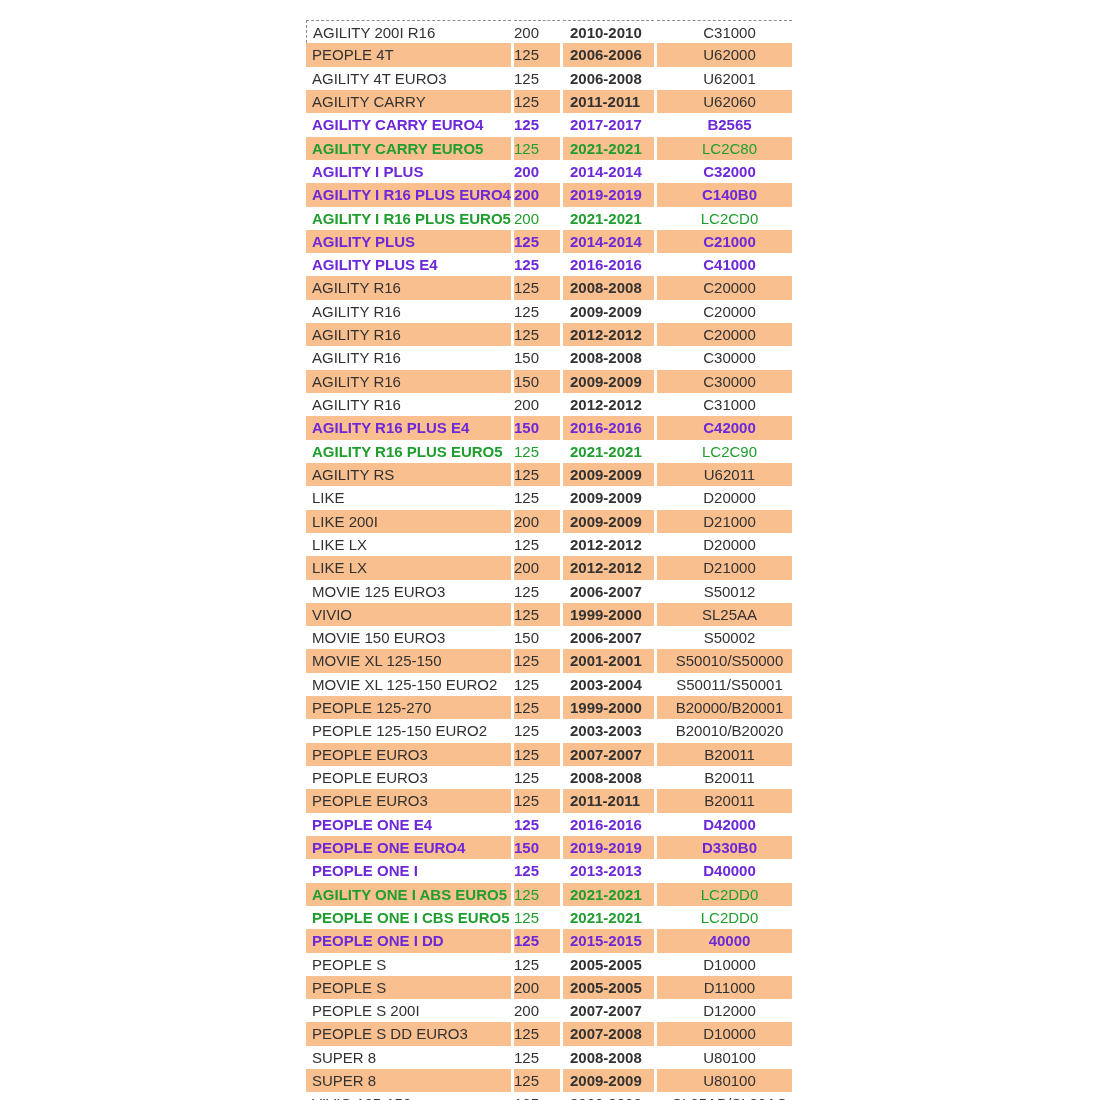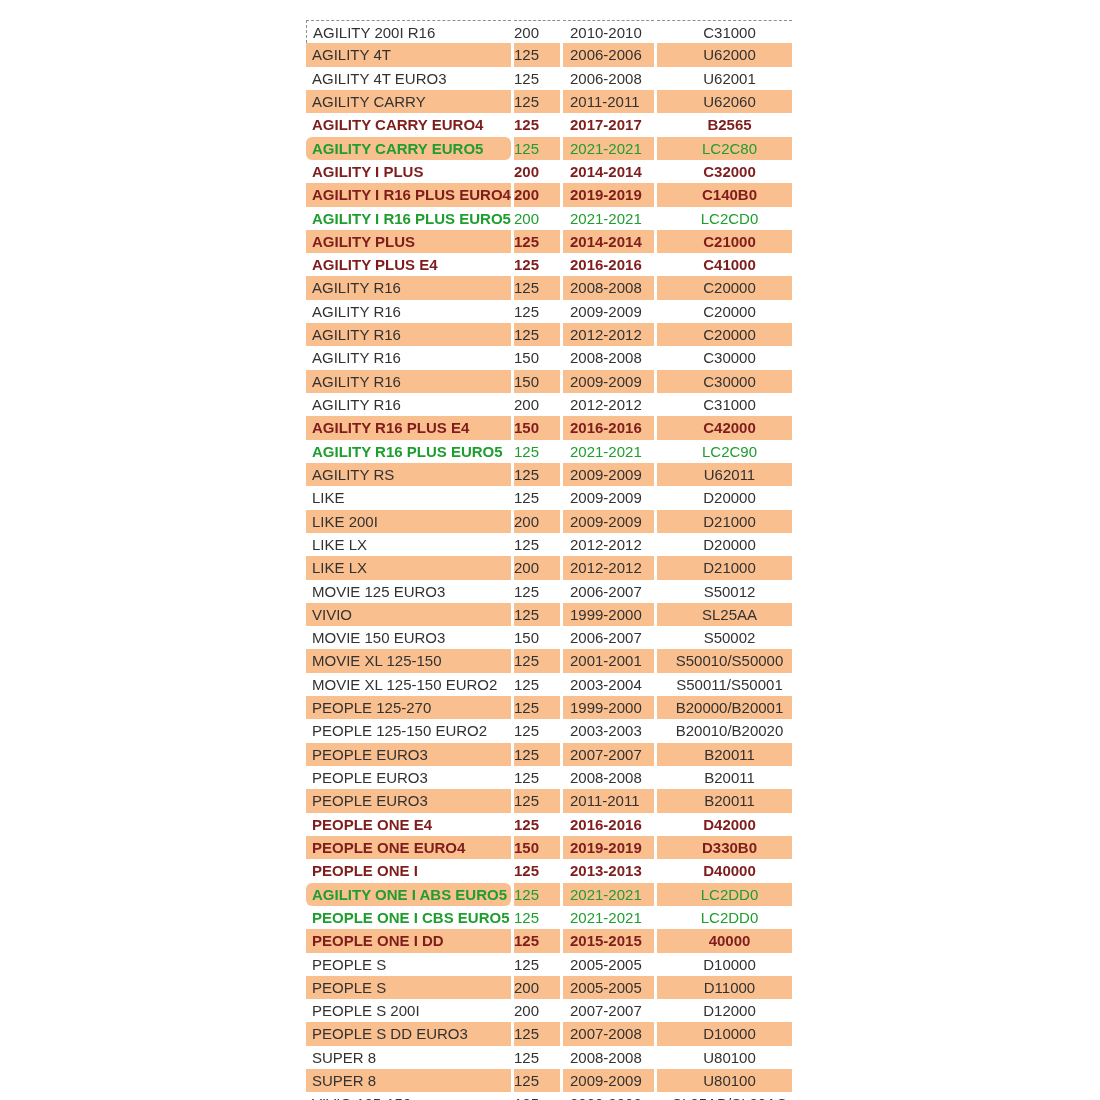--- a/index.html
+++ b/index.html
@@ -26,41 +26,41 @@
   .cell {
     box-sizing: border-box;
     font-size: 15px;
     line-height: 23.3px;
     color: #323232;
     white-space: nowrap;
     overflow: hidden;
   }
   .c0 { padding-left: 6px;  text-align: left; }
   .c1 { padding-right: 6px; text-align: left; }
-  .c2 { padding-left: 7px;  text-align: left; }
+  .c2 { padding-left: 7px;  text-align: left; font-weight: bold; }
   .c3 { padding-left: 10px; text-align: center; }
   .orange { background: #FABF8F; }
   
-  .cell.bold   { font-weight: bold; color: #7f1d1d; }
+  .cell.bold   { font-weight: bold; color: #6d28d9; }
   .cell.green  { color: #1E9E2E; }
-  .cell.green.name { font-weight: bold; border-radius: 6px; }
+  .cell.green.name { font-weight: bold; }
   .top-dash    { border-top: 1px dashed #8f8f8f; }
   .left-dash   { border-left: 1px dashed #8f8f8f; }
   .bottom-line { border-bottom: 1px solid #14b8a6; }
 </style>
 </head>
 <body>
 
 <div class="sheet">
   <div class="grid" id="grid">
       <div class="cell c0 top-dash left-dash">AGILITY 200I R16</div>
       <div class="cell c1 top-dash">200</div>
       <div class="cell c2 top-dash">2010-2010</div>
       <div class="cell c3 top-dash">C31000</div>
-      <div class="cell c0 orange">AGILITY 4T</div>
+      <div class="cell c0 orange">PEOPLE 4T</div>
       <div class="cell c1 orange">125</div>
       <div class="cell c2 orange">2006-2006</div>
       <div class="cell c3 orange">U62000</div>
       <div class="cell c0">AGILITY 4T EURO3</div>
       <div class="cell c1">125</div>
       <div class="cell c2">2006-2008</div>
       <div class="cell c3">U62001</div>
       <div class="cell c0 orange">AGILITY CARRY</div>
       <div class="cell c1 orange">125</div>
       <div class="cell c2 orange">2011-2011</div>

